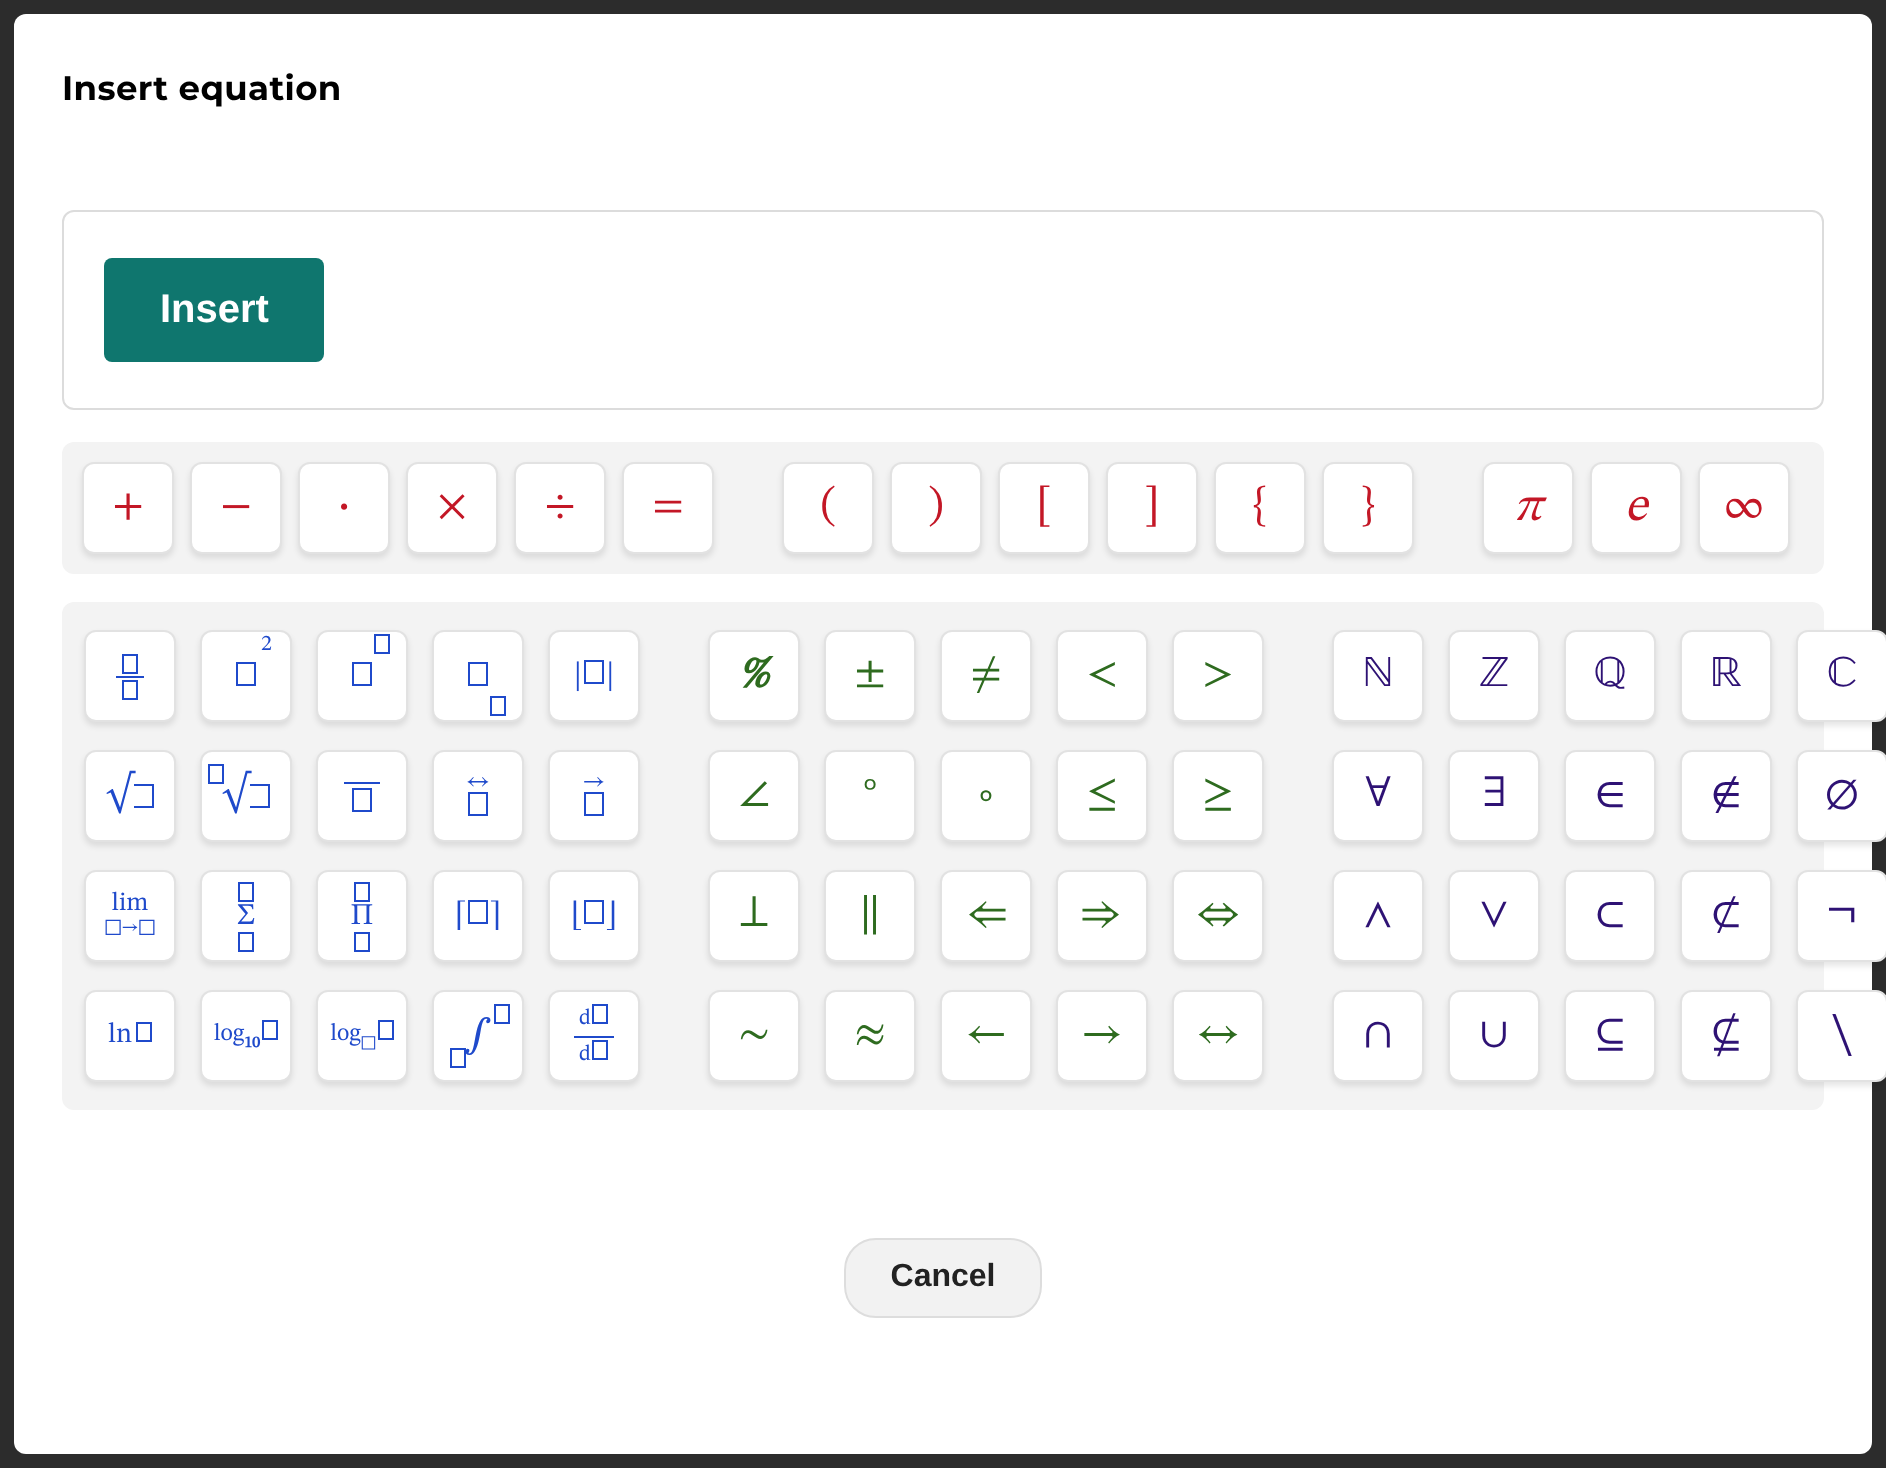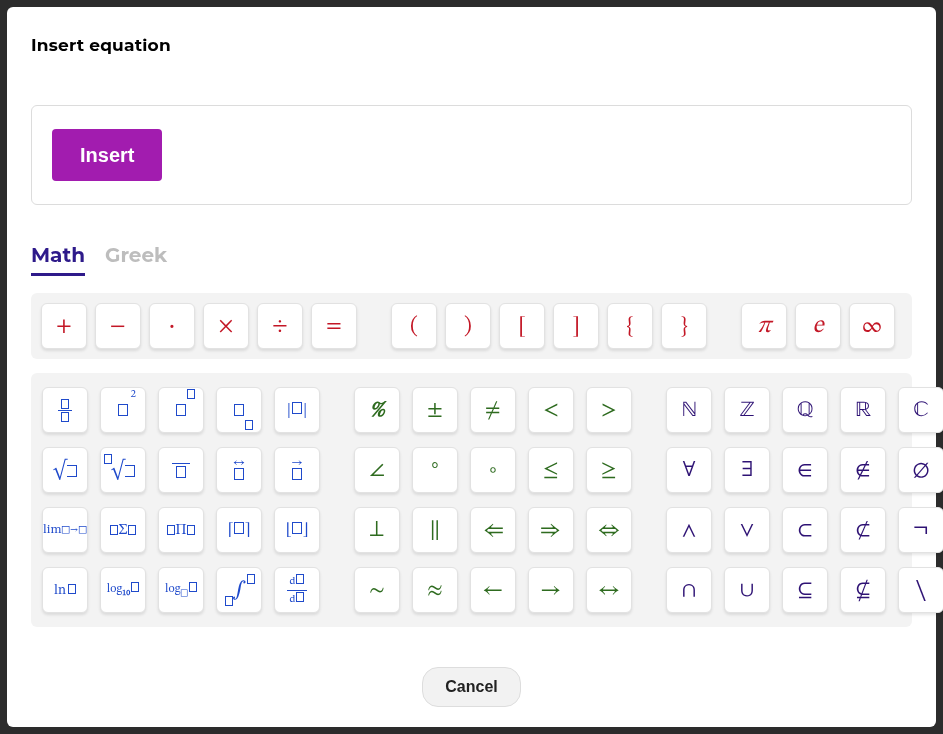--- a/index.html
+++ b/index.html
@@ -25,21 +25,21 @@
   }
   .eq-input {
     flex:1;
     border:none;
     outline:none;
     font-size:21px;
     color:#333;
   }
   .eq-input::placeholder { color:#999; }
   .insert-btn {
-    background:#a21caf;
+    background:#0f766e;
     color:#fff;
     font-weight:700;
     font-size:20px;
     border:none;
     border-radius:4px;
     padding:0 28px;
     height:52px;
     cursor:pointer;
   }
   .tabs { margin-top:38px; display:flex; gap:20px; border-bottom:1px solid transparent; }
@@ -78,21 +78,21 @@
     cursor:pointer;
     user-select:none;
     position:relative;
     font-family: "Cambria Math","STIX Two Math","Latin Modern Math",Georgia,serif;
   }
   .c-red { color:#c31726; }
   .c-blue { color:#1f4acb; }
   .c-green { color:#2e6b1f; }
   .c-navy { color:#2e1274; }
   .c-red-italic { color:#c31726; font-style:italic; }
-  .stack { display:flex; flex-direction:row; align-items:center; font-size:11px; line-height:1.05; }
+  .stack { display:flex; flex-direction:column; align-items:center; font-size:11px; line-height:1.05; }
   .box { display:inline-block; border:1.4px solid currentColor; width:10px; height:12px; }
   .box.sm { width:8px; height:10px; }
 
   .grid {
     display:grid;
     grid-template-columns: repeat(5,52px) 16px repeat(5,52px) 16px repeat(5,52px);
     grid-auto-rows:54px;
     gap:6px;
     align-items:center;
     justify-items:center;
@@ -102,44 +102,41 @@
   .cancel-row { margin-top:40px; display:flex; justify-content:center; }
   .cancel-btn {
     background:#f2f2f2;
     border:1px solid #ddd;
     color:#222;
     font-weight:700;
     font-size:16px;
     border-radius:16px;
     padding:10px 22px;
     cursor:pointer;
+    margin-top:24px;
   }
 
   
   .frac { display:flex; flex-direction:column; align-items:center;}
   .frac .box{margin:0;}
   .frac .bar{width:14px;border-top:1.3px solid currentColor;margin:1px 0;}
   .overline{display:flex;flex-direction:column;align-items:center;}
   .overline .ln{width:18px;border-top:1.3px solid currentColor;margin-bottom:2px;}
 </style>
 </head>
 <body>
 
 <div class="modal">
 
   <div class="title">Insert equation</div>
 
   <div class="input-row">
     <button class="insert-btn">Insert</button>
   </div>
 
-  <div class="tabs">
-    <div class="tab active">Math</div>
-    <div class="tab inactive">Greek</div>
-  </div>
 
   <div class="panel row1">
     <div class="key c-red">+</div>
     <div class="key c-red">−</div>
     <div class="key c-red" style="font-size:26px;">·</div>
     <div class="key c-red">×</div>
     <div class="key c-red">÷</div>
     <div class="key c-red">=</div>
     <div class="spacer"></div>
     <div class="key c-red">(</div>

